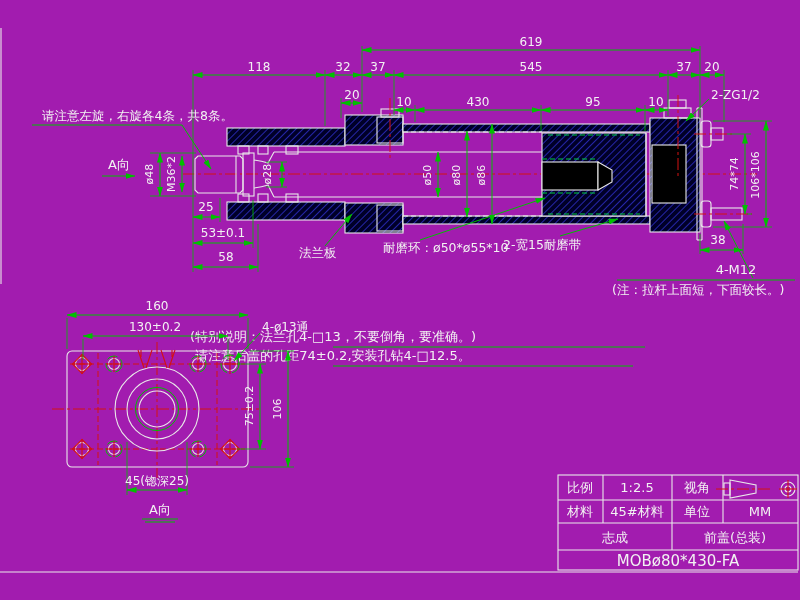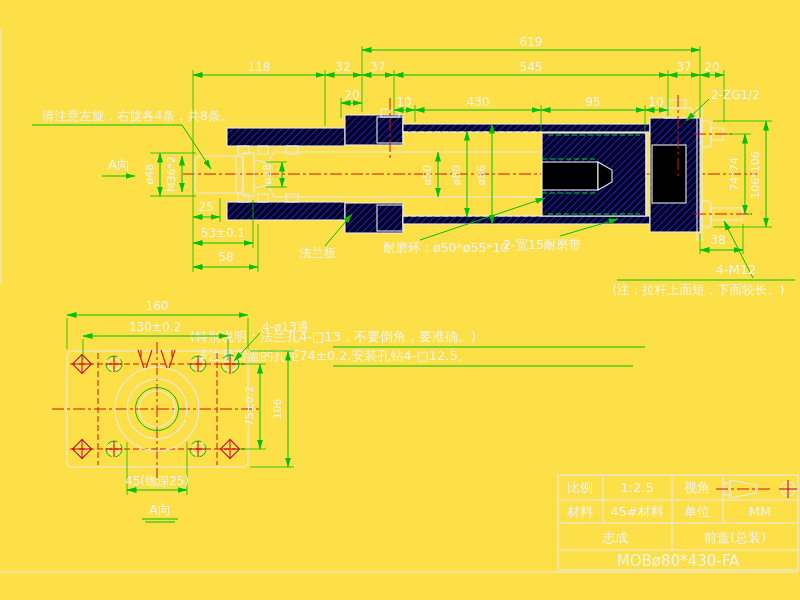--- a/index.html
+++ b/index.html
@@ -1,16 +1,16 @@
 <!DOCTYPE html>
 <html><head>
 <meta charset="utf-8">
 <style>
   html,body{margin:0;padding:0;background:#000;}
-  .stage{position:relative;width:800px;height:600px;background:#fde047;overflow:hidden;
+  .stage{position:relative;width:800px;height:600px;background:#a21caf;overflow:hidden;
          font-family:"DejaVu Sans",sans-serif;}
   svg{display:block}
   .o  {stroke:#e9e9e9;fill:none;stroke-width:1.1;}
   .od {stroke:#e9e9e9;fill:none;stroke-width:1;stroke-dasharray:5 3;}
   .g  {stroke:#00c000;fill:none;stroke-width:1;}
   .gt {stroke:#00c000;fill:none;stroke-width:0.8;}
   .gd {stroke:#00cc44;fill:none;stroke-width:1;stroke-dasharray:5 3;}
   .r  {stroke:#d41212;fill:none;stroke-width:1.1;}
   .rd {stroke:#d41212;fill:none;stroke-width:1;stroke-dasharray:12 3 3 3;}
   .rd2{stroke:#d41212;fill:none;stroke-width:1;stroke-dasharray:6 3;}

